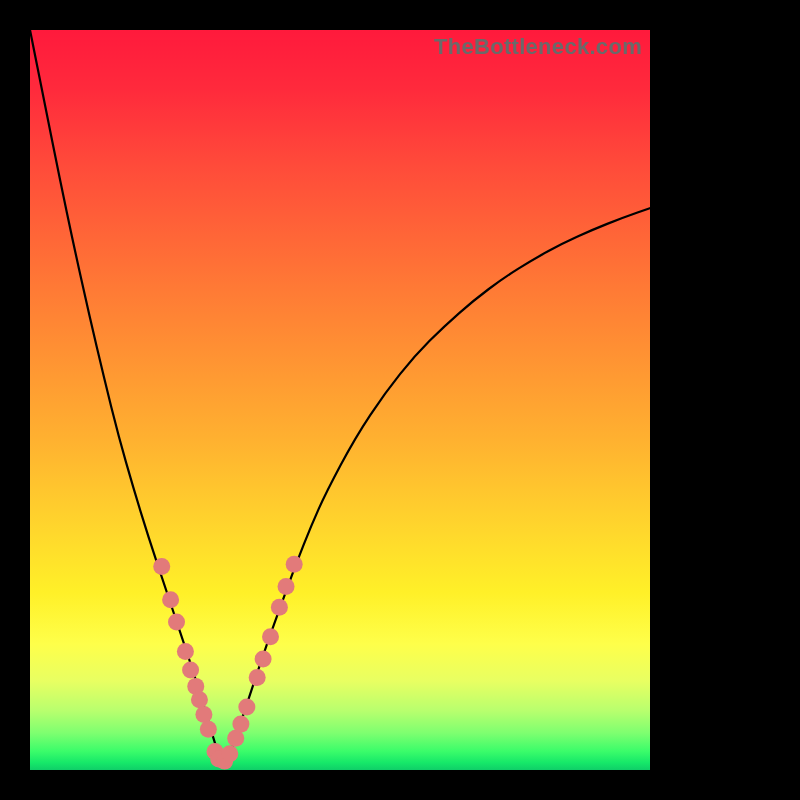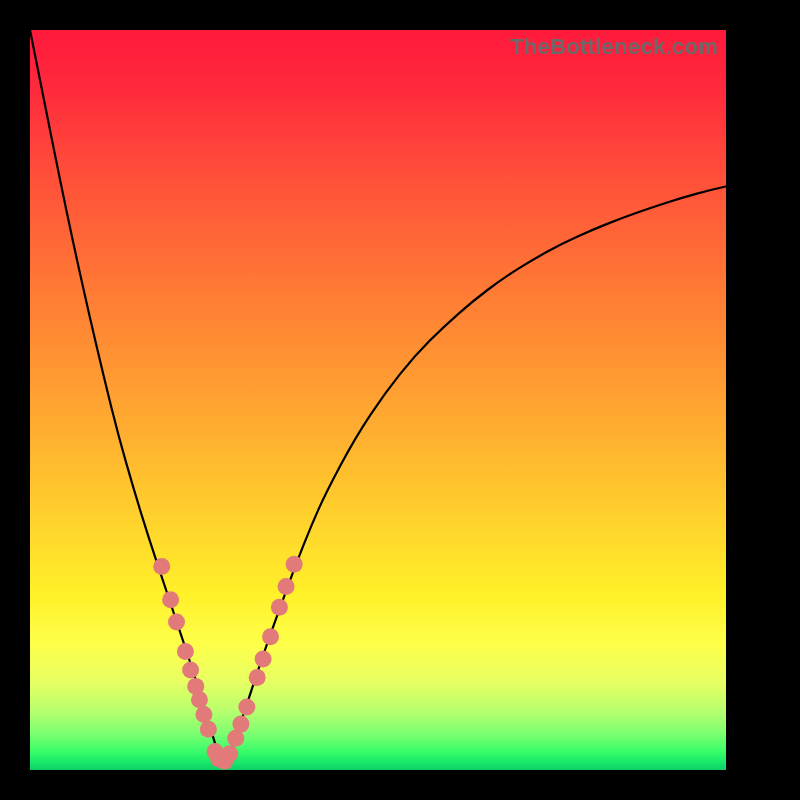--- a/index.html
+++ b/index.html
@@ -14,21 +14,21 @@
   .frame {
     position: relative;
     width: 800px;
     height: 800px;
     background: #000;
   }
   .plot-area {
     position: absolute;
     left: 30px;
     top: 30px;
-    width: 696px;
+    width: 620px;
     height: 740px;
     background: linear-gradient(
       to bottom,
       #ff1a3c 0%,
       #ff2a3c 8%,
       #ff4a3a 18%,
       #ff7a35 35%,
       #ffb030 55%,
       #ffd82c 68%,
       #fff028 76%,

